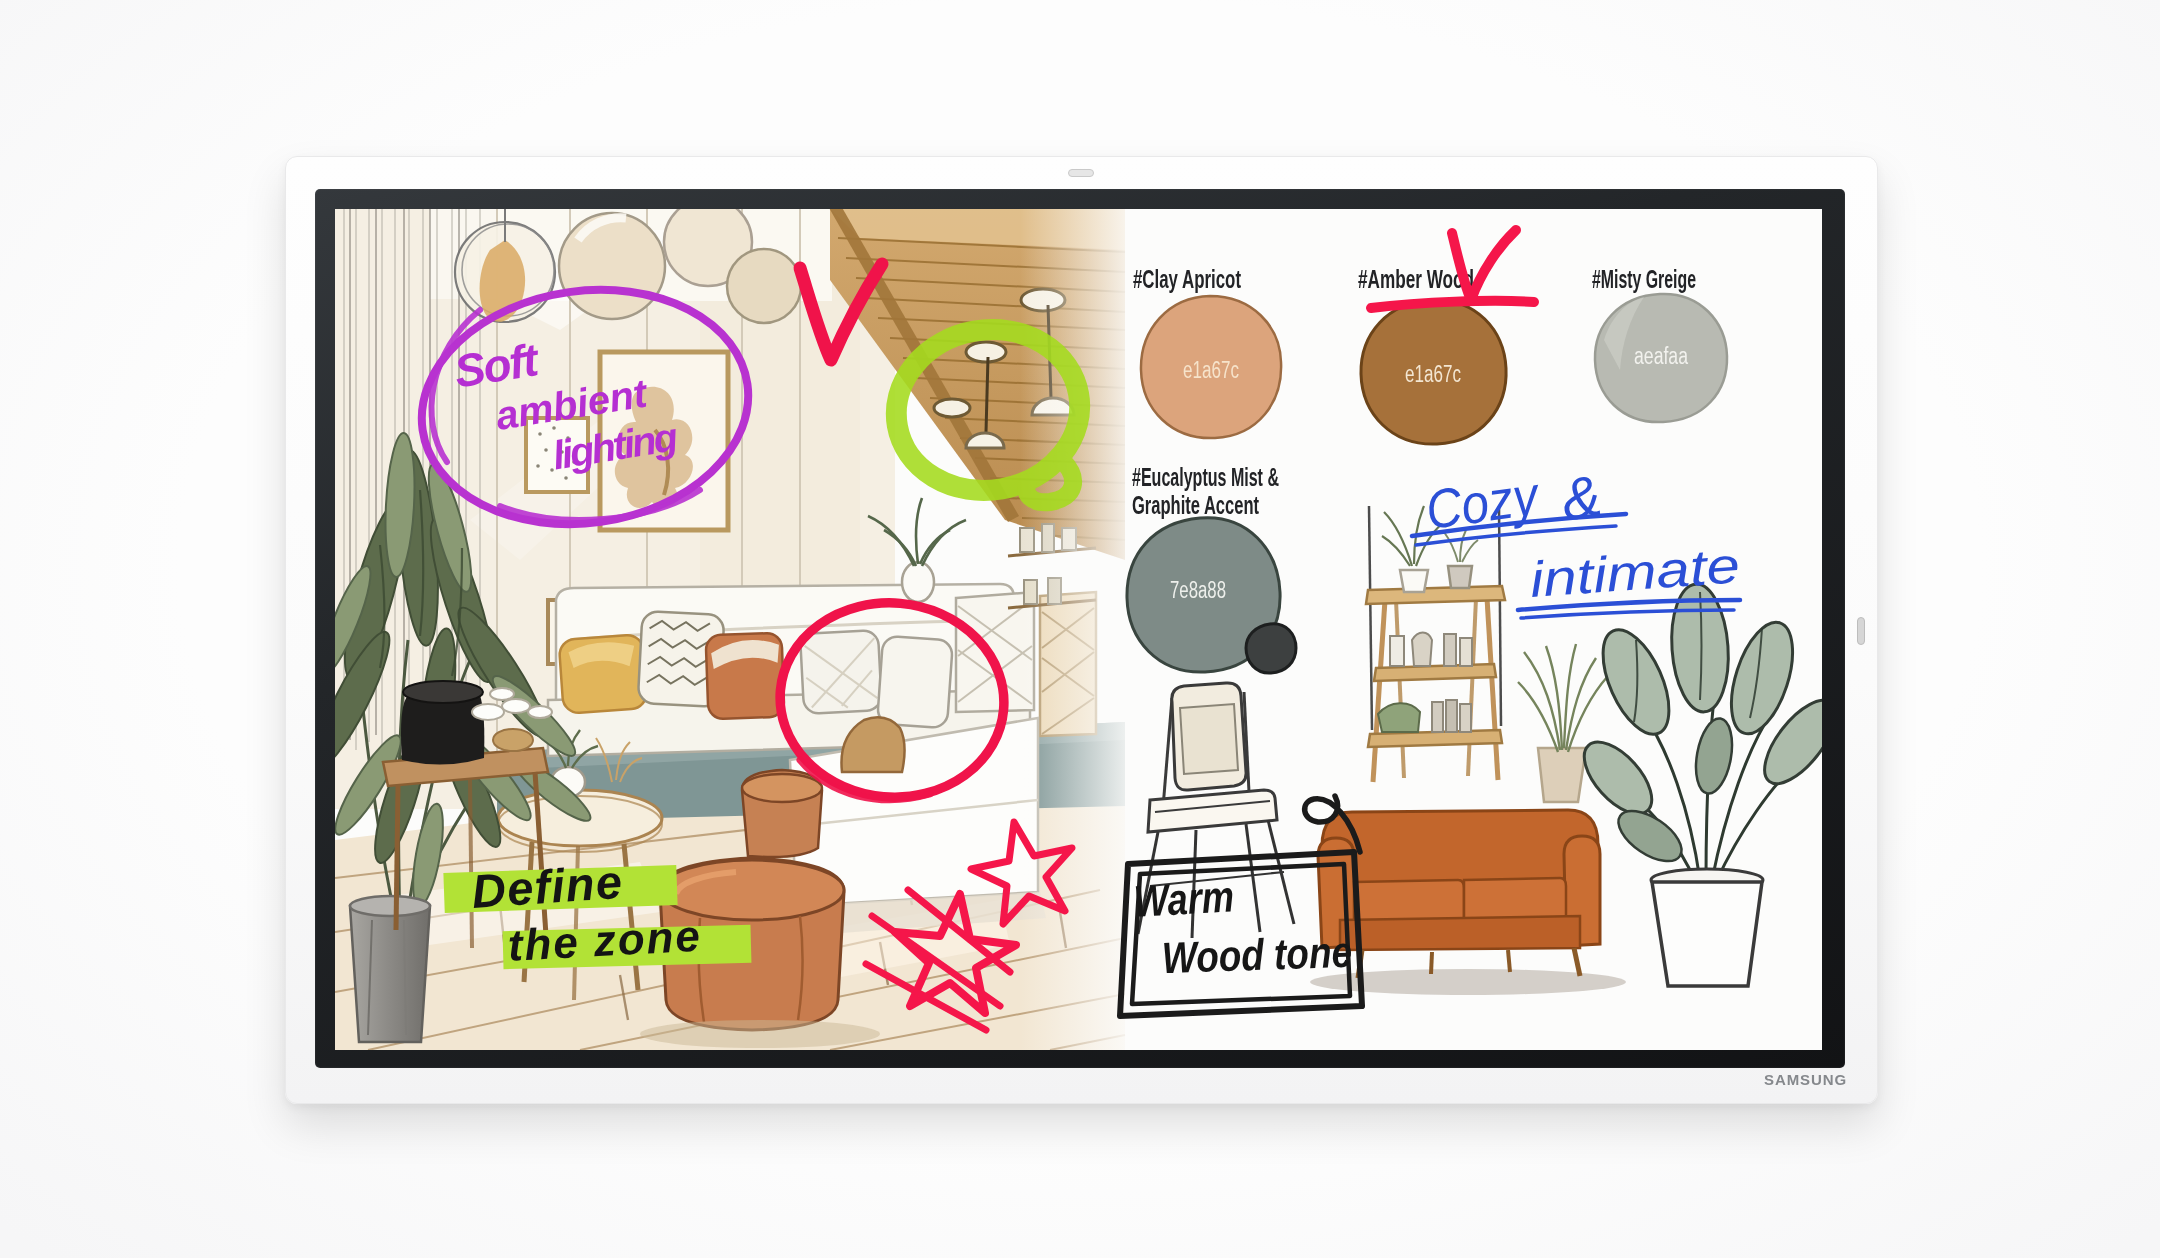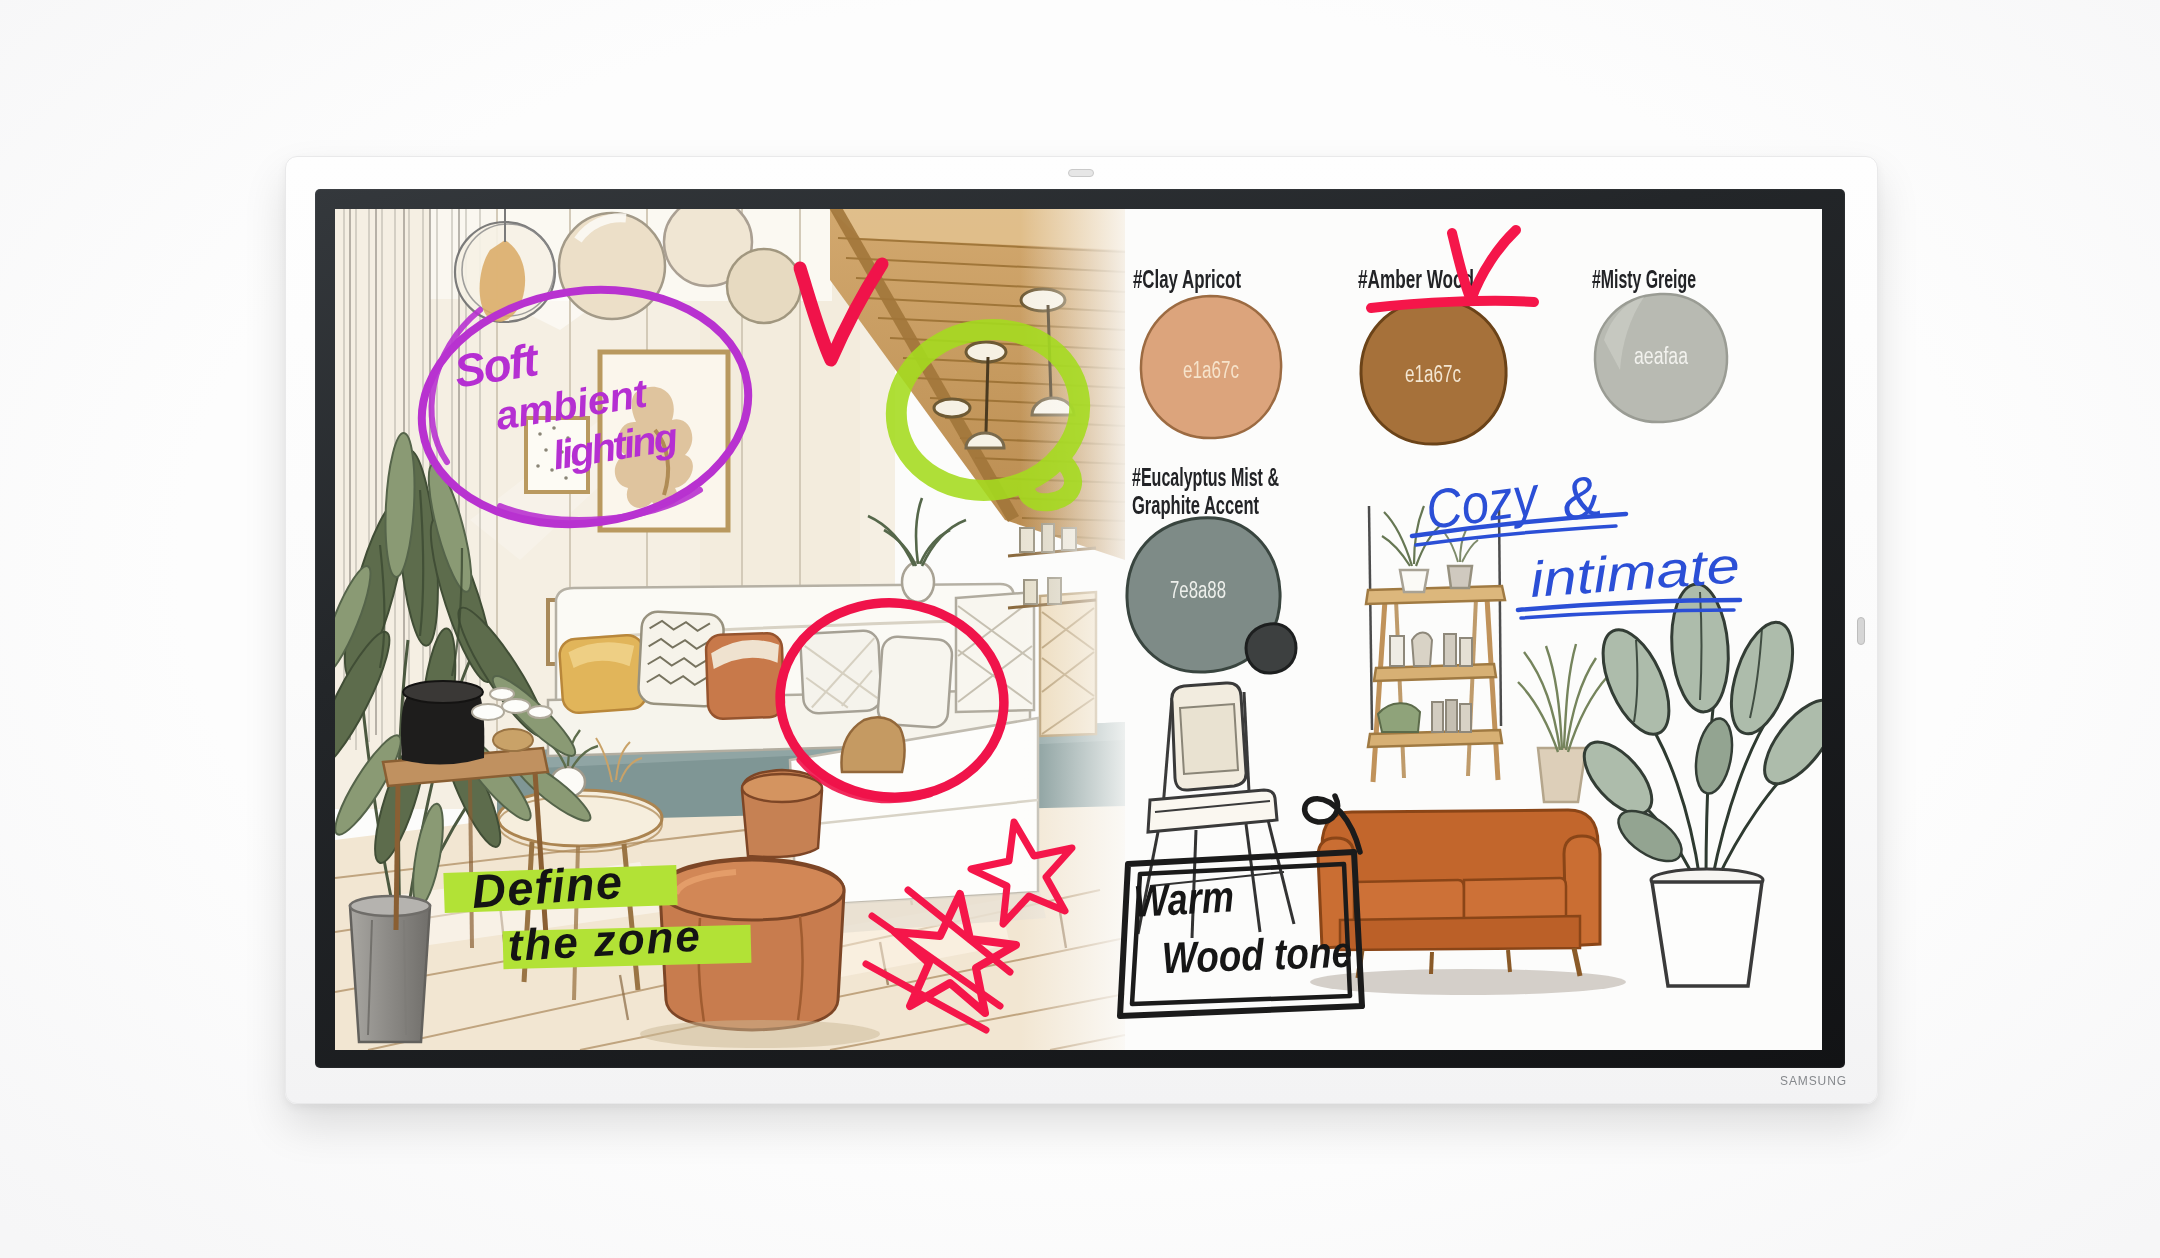--- a/index.html
+++ b/index.html
@@ -12,21 +12,21 @@
          border-radius:12px;border:1px solid #e9e9ea;box-sizing:border-box;
          box-shadow:0 4px 10px rgba(0,0,0,.05),0 22px 44px rgba(0,0,0,.12);}
   .vent{position:absolute;left:782px;top:12px;width:26px;height:8px;border-radius:4px;
         background:#e6e6e6;border:1px solid #c9c9c9;box-sizing:border-box;}
   .bezel{position:absolute;left:29px;top:32px;width:1530px;height:879px;border-radius:5px;
          background:linear-gradient(160deg,#34383c 0%,#232629 35%,#121315 100%);
          box-shadow:inset 0 0 2px rgba(255,255,255,.15);}
   .screen{position:absolute;left:20px;top:20px;width:1487px;height:841px;background:#fcfcfb;overflow:hidden;}
   .pen{position:absolute;right:12px;top:460px;width:8px;height:28px;border-radius:4px;
        background:#d6d6d6;border:1px solid #bdbdbd;box-sizing:border-box;}
-  .logo{position:absolute;right:30px;bottom:15px;color:#85888c;font-size:12px;font-weight:400;
+  .logo{position:absolute;right:30px;bottom:15px;color:#85888c;font-size:15px;font-weight:700;
         letter-spacing:0.9px;font-family:"Liberation Sans",sans-serif;}
   svg text{font-family:"Liberation Sans",sans-serif;}
 </style>
 </head>
 <body>
 <div class="stage">
 
   <div class="frame">
 
     <div class="vent"></div>

